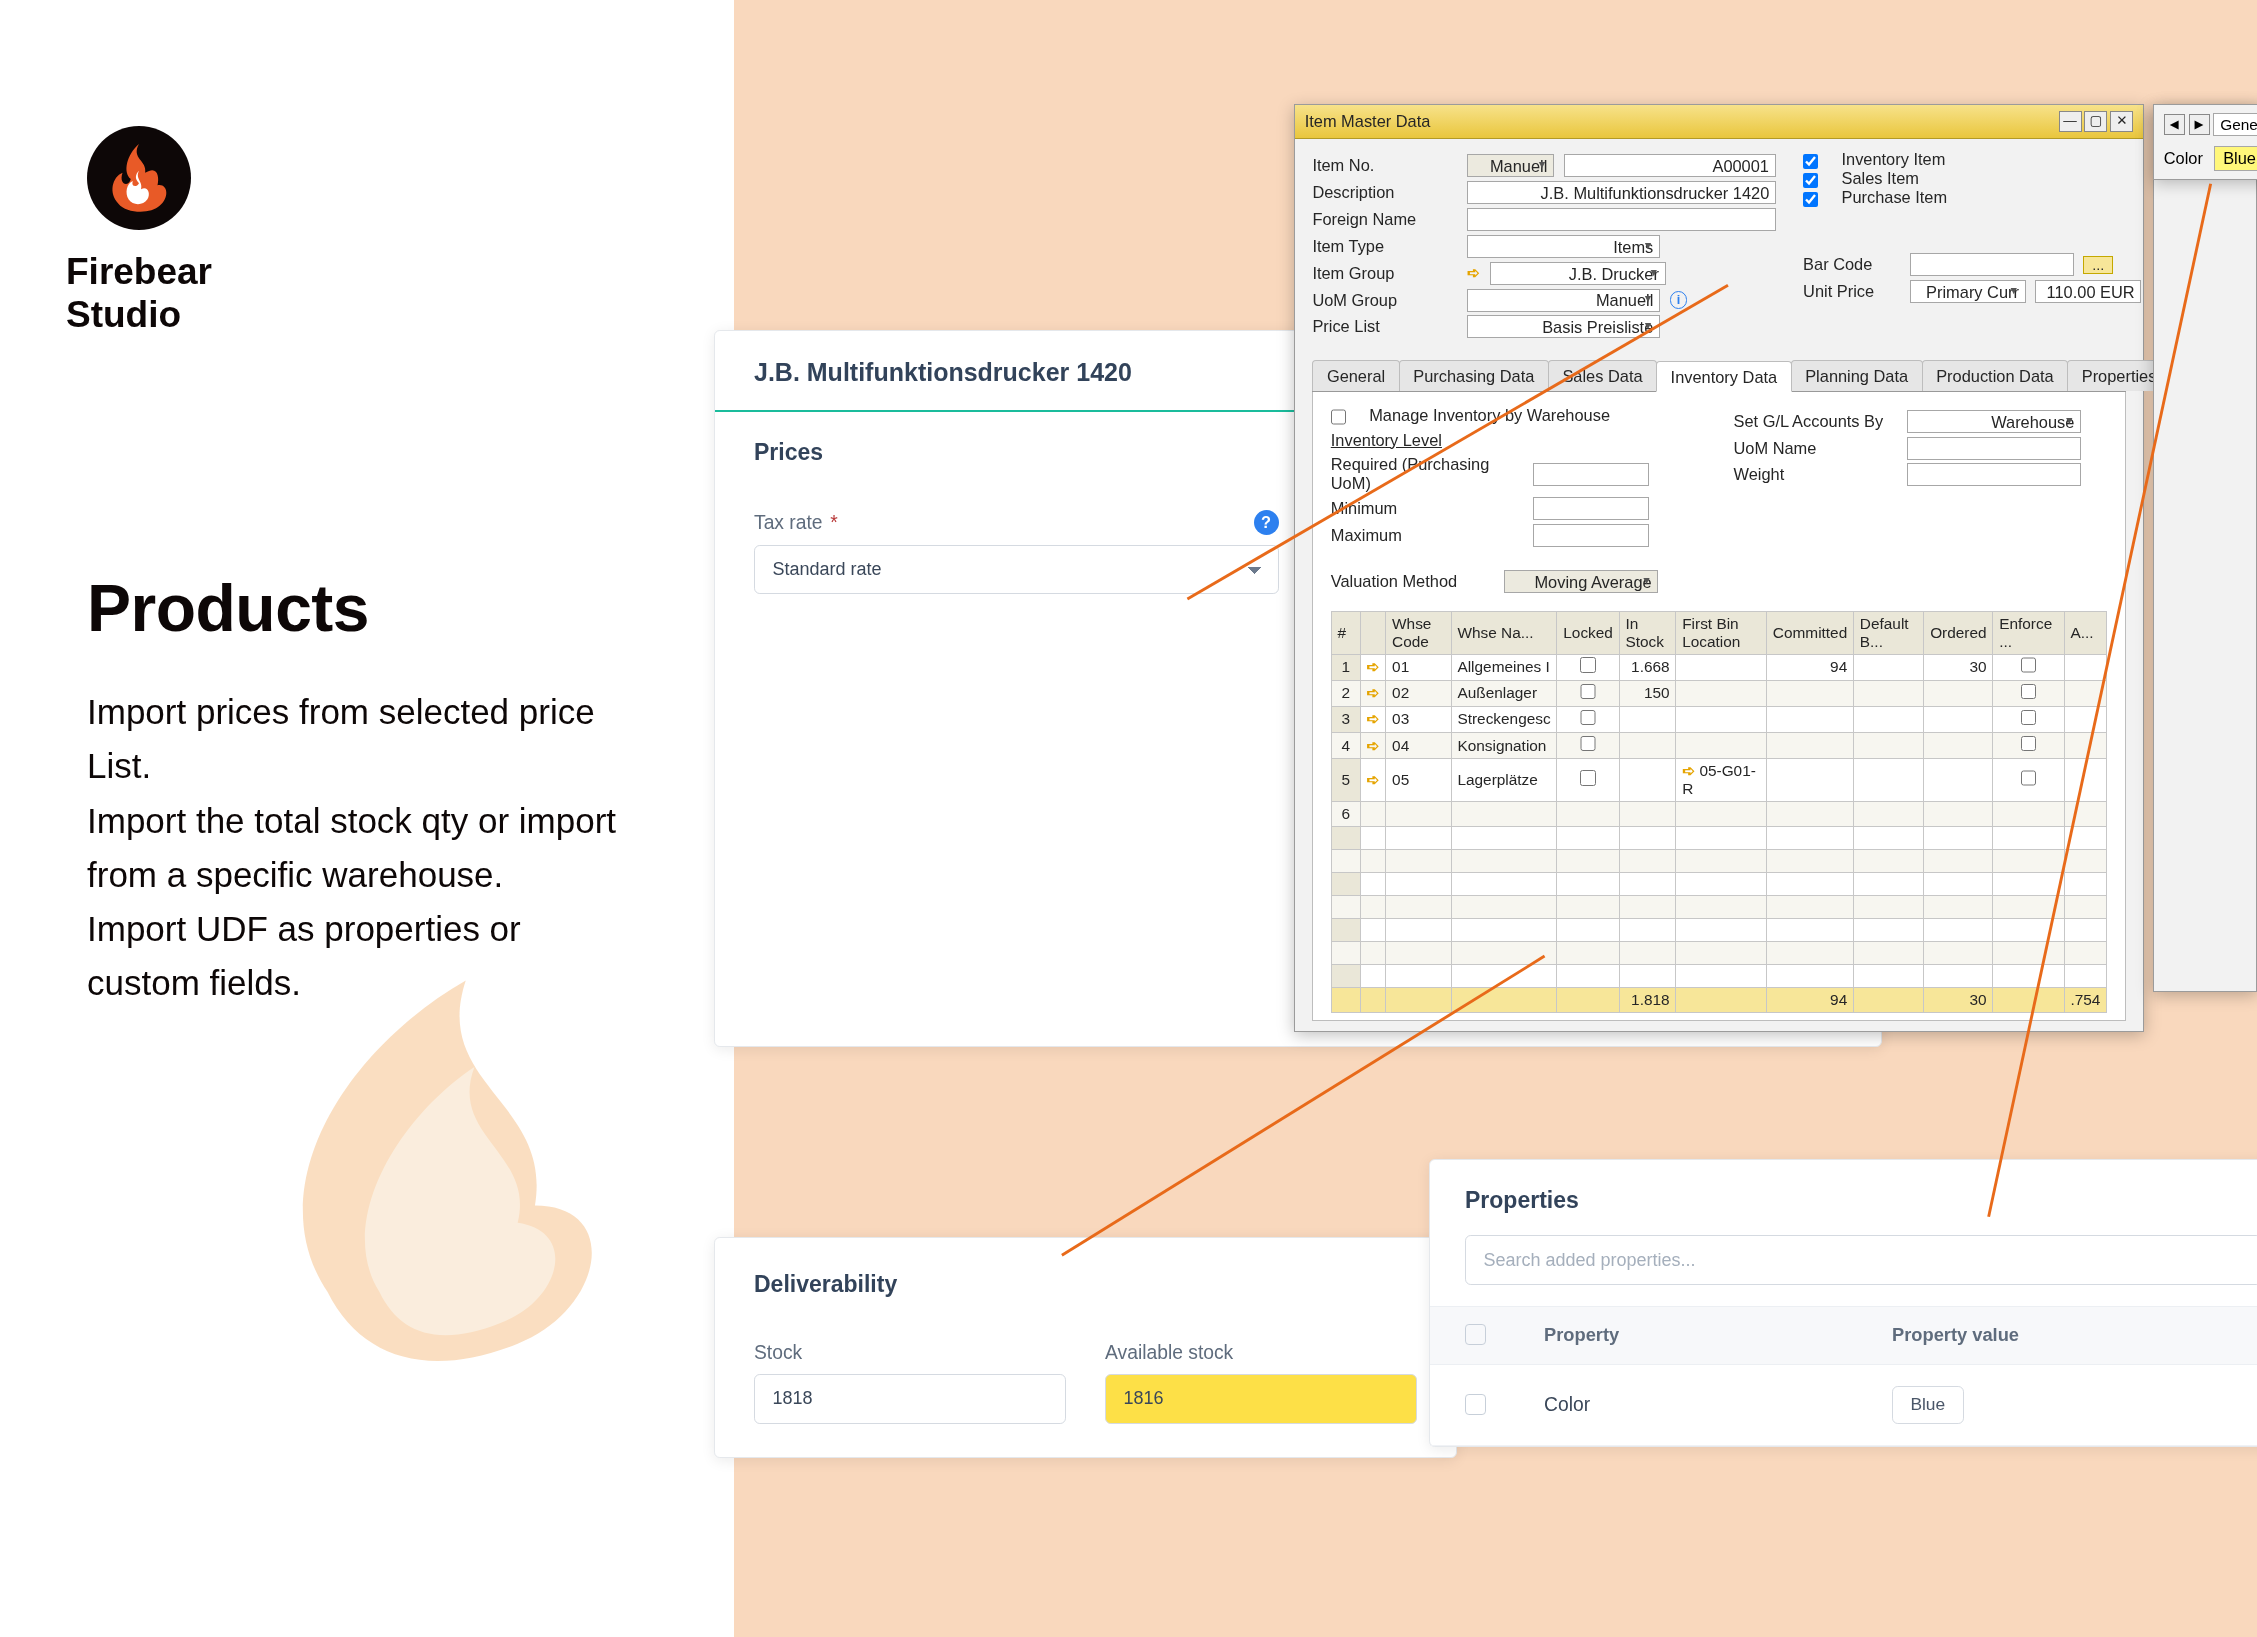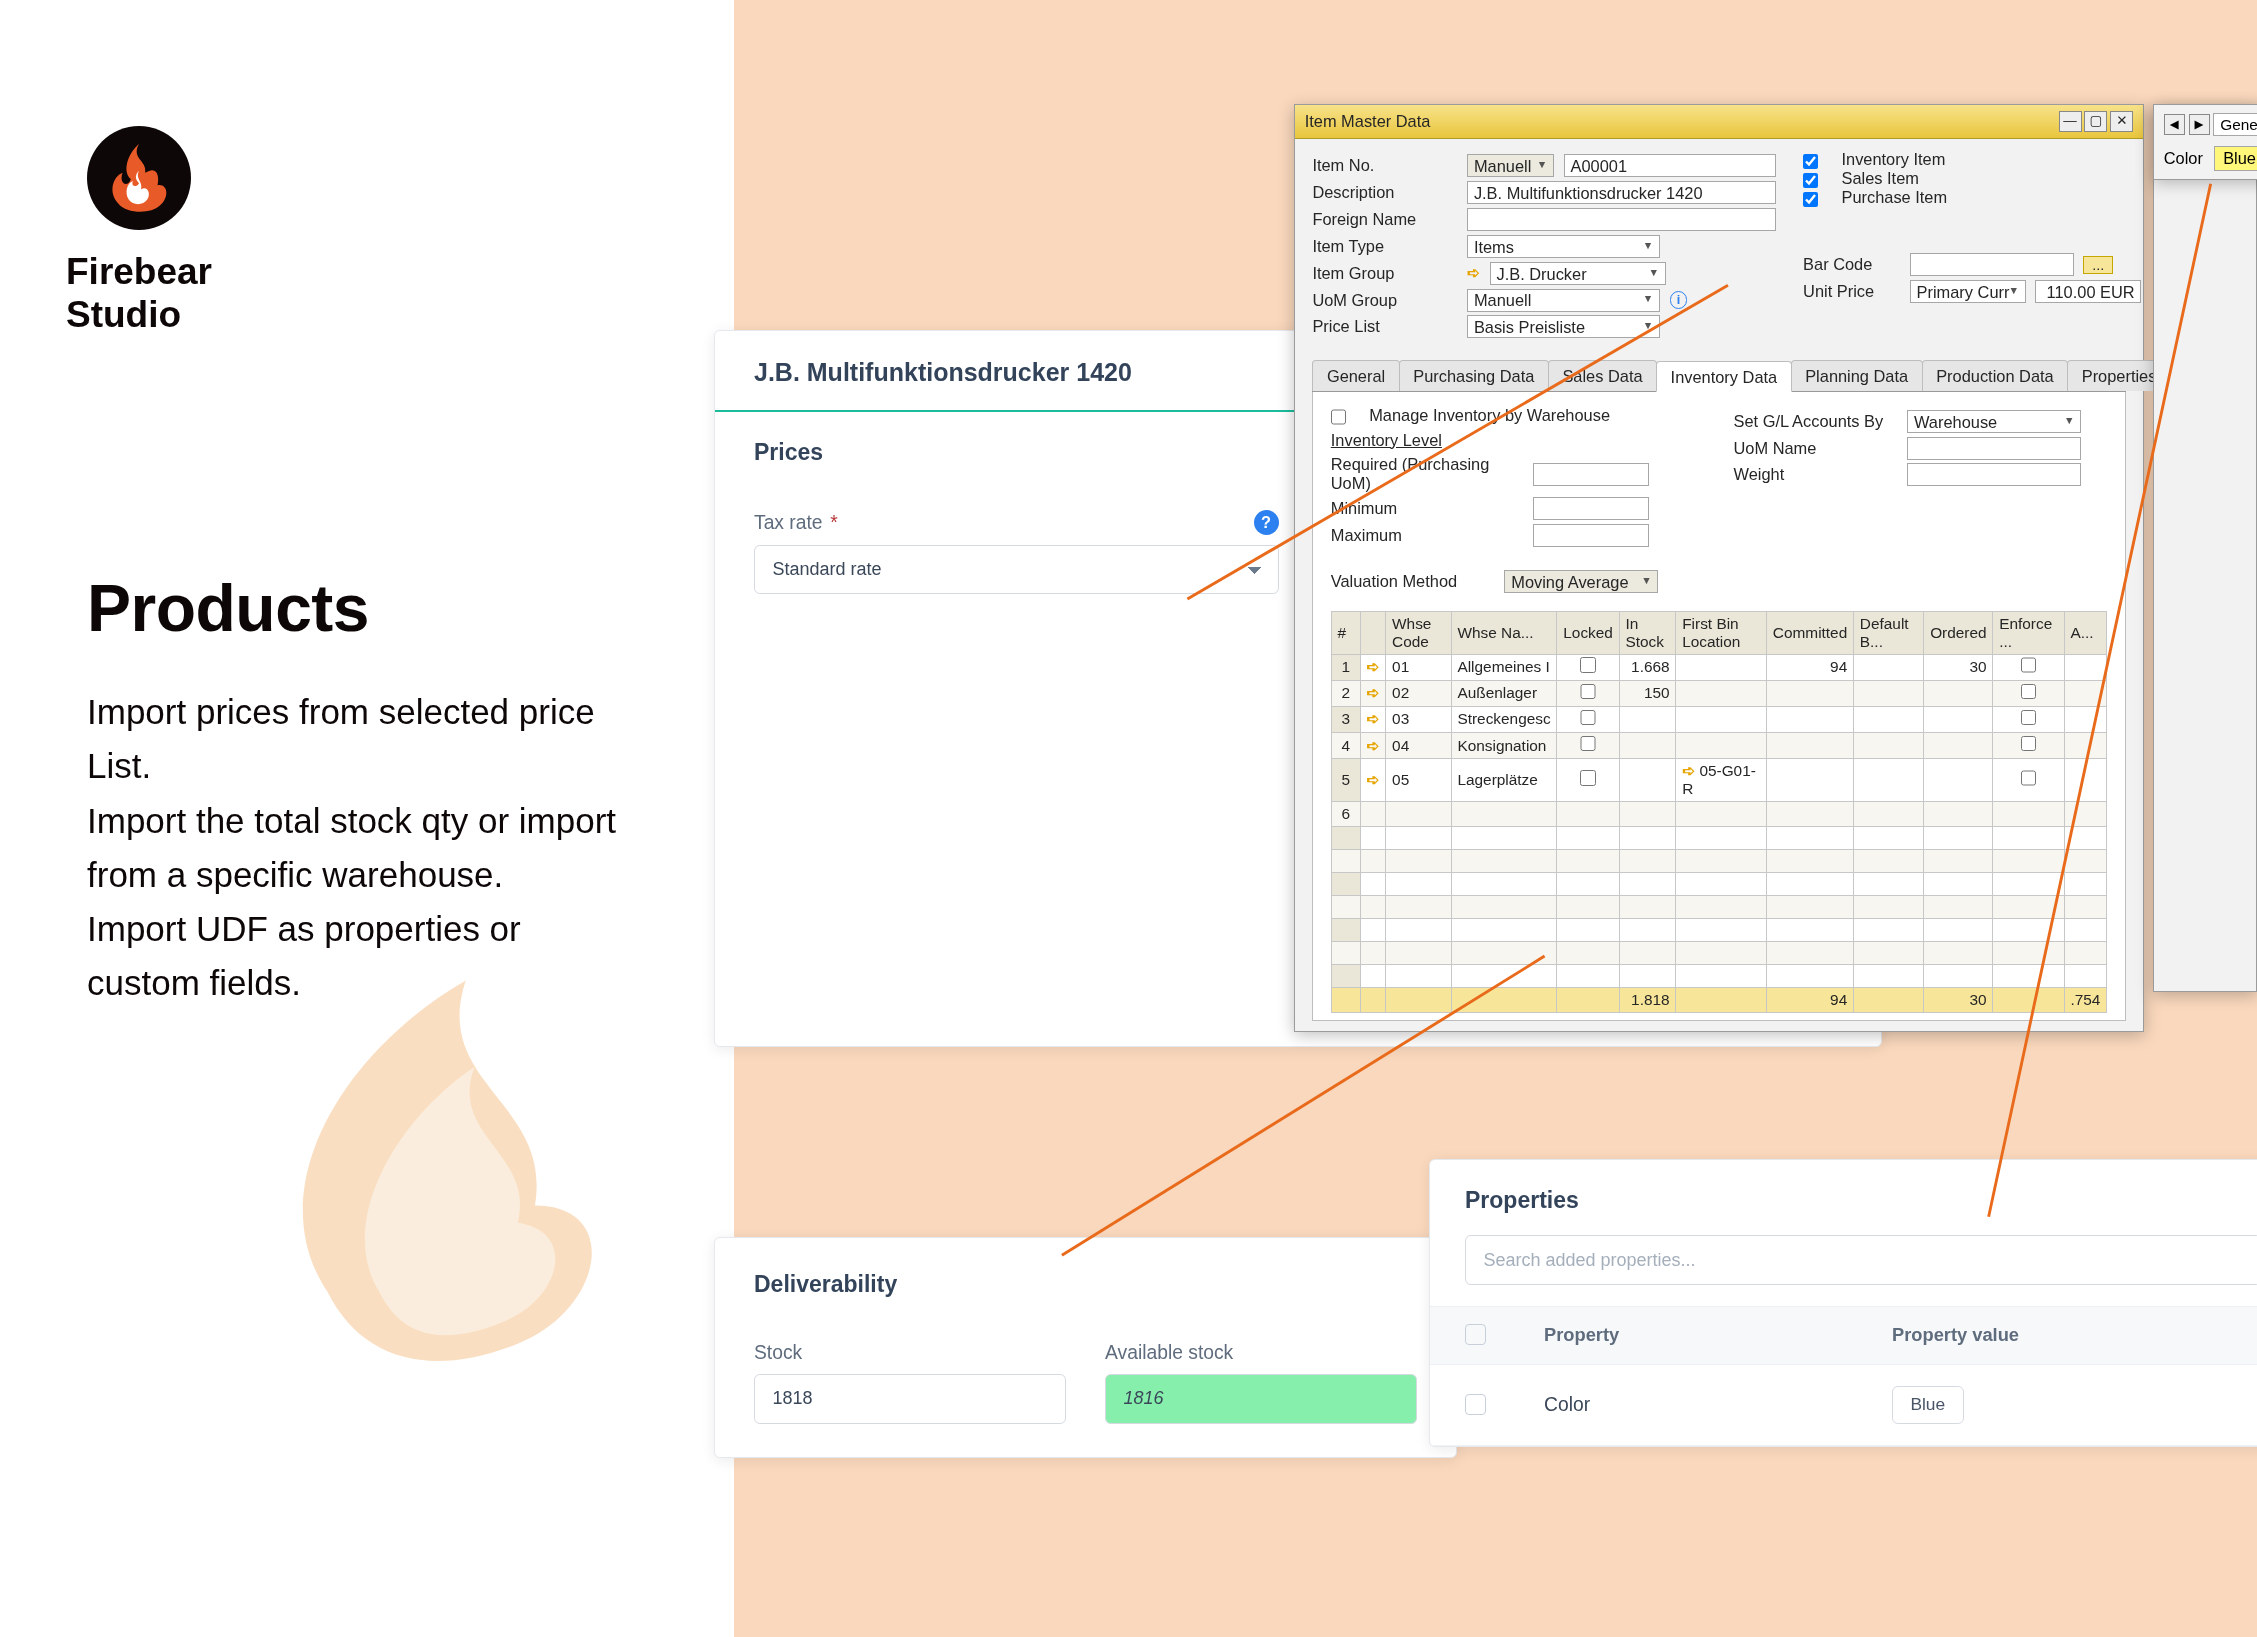--- a/index.html
+++ b/index.html
@@ -55,21 +55,21 @@
   .sap {
     position:absolute; background:#f2f2f2; border:1px solid #9b9b9b; box-shadow: 0 3.9px 15.4px rgba(0,0,0,.25);
     font-family: Tahoma, Arial, sans-serif; font-size:16.4px; color:#262626;
   }
   .sap-title { background:linear-gradient(#f7e28a,#e9c63d); padding:5.8px 9.7px; font-weight:400; display:flex; align-items:center; border-bottom:1px solid #b29a27; }
   .sap-title .spacer { flex:1; }
   .win-btn { width:23px; height:21px; background:#eee; border:1px solid #888; margin-left:2.9px; font-size:13.5px; text-align:center; line-height:17.4px; }
   .sap-body { padding:11.6px 17.4px 9.7px; }
   .sap-row { display:flex; align-items:center; margin:3.9px 0; gap:9.7px; }
   .sap-lbl { width:145px; font-size:16.4px; }
-  .sap-field { border:1px solid #a7a7a7; background:#fff; padding:1.9px 5.8px; font-size:16.4px; height:23px; }
+  .sap-field { border:1px solid #a7a7a7; background:#fff; padding:1.9px 5.8px; font-size:16.4px; height:23px;text-align:right; }
   .sap-field.ro { background:#eceadf; }
   .sap-drop { position:relative; }
   .sap-drop::after { content:'▼'; position:absolute; right:5.8px; top:2.9px; font-size:10.6px; color:#555; }
   .sap-chk { display:flex; align-items:flex-end; gap:23px; font-size:16.4px; }
   input[type=checkbox].sap-cb { width:15.4px; height:15.4px; }
   .sap-yellow-arrow { color:#e5a400; font-weight:700; font-size:15.4px; }
   .sap-tabs { display:flex; border-bottom:1px solid #999; margin-top:17.4px; flex-wrap:nowrap; }
   .sap-tab { padding:5.8px 13.5px 4.8px; background:#e6e6e6; border:1px solid #bdbdbd; border-bottom:none; margin-right:-1px; font-size:16.4px; border-radius:3.9px 3.9px 0 0; white-space:nowrap; }
   .sap-tab.active { background:#fff; border-bottom:1.9px solid #fff; position:relative; top:1px; }
   .sap-inner { background:#fff; border:1px solid #bdbdbd; border-top:none; padding:13.5px 17.4px 7.7px; }
@@ -188,21 +188,21 @@
 <div class="sw-panel" style="left:714px; top:1217px; width:743px;margin-top:20px;">
   <div class="sw-section-title" style="padding-top:33px">Deliverability</div>
   <div class="sw-body">
     <div class="row2">
       <div>
         <div class="sw-label">Stock</div>
         <input class="sw-input" value="1818" style="">
       </div>
       <div>
         <div class="sw-label">Available stock</div>
-        <input class="sw-input" readonly="" style="background: #86efac; font-style: italic;" value="1816">
+        <input class="sw-input" readonly="" style="background: #fde047;" value="1816">
       </div>
     </div>
   </div>
 </div>
 
 <div class="sap" style="left:1294px; top:104px; width:850px;">
   <div class="sap-title">
     <span>Item Master Data</span>
     <span class="spacer"></span>
     <span class="win-btn">—</span>

